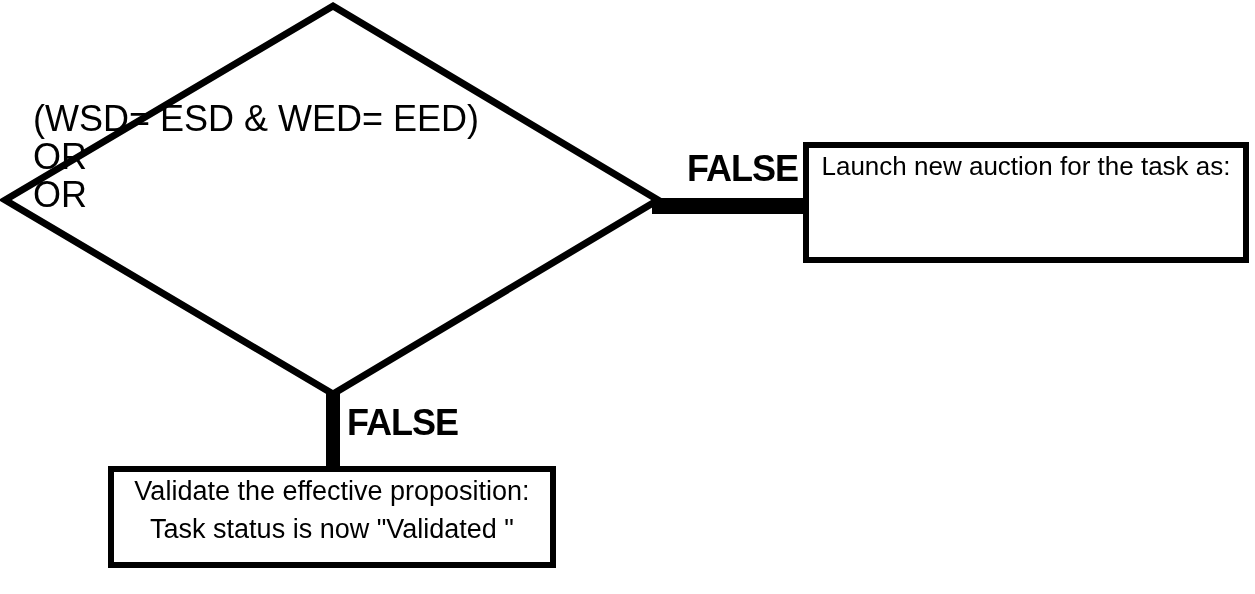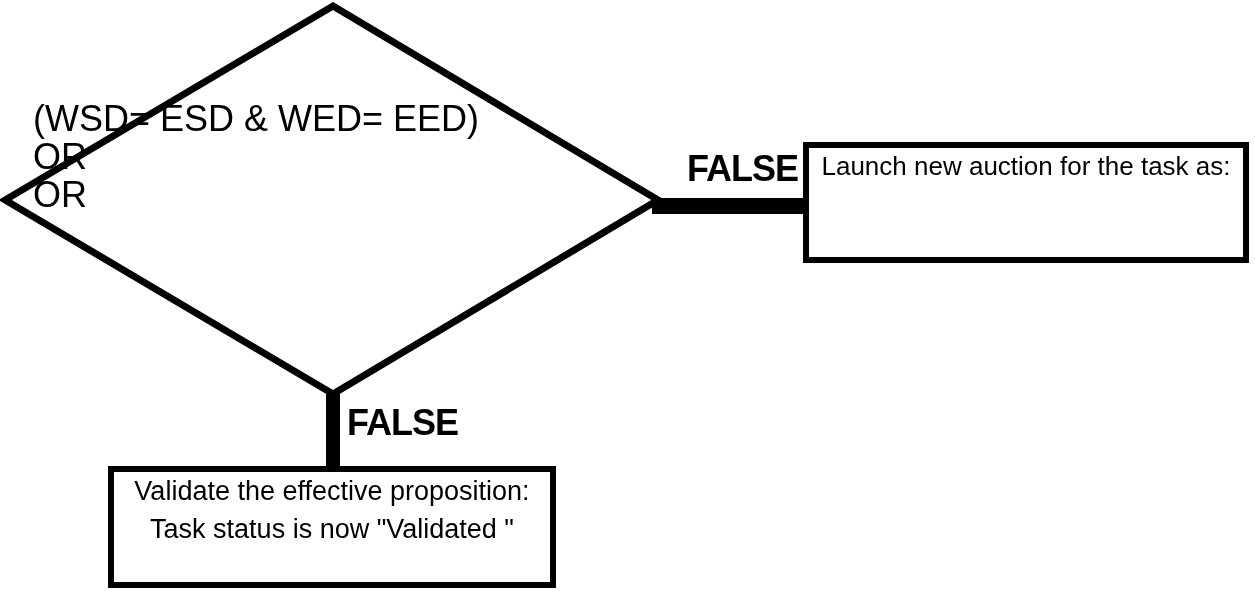--- a/index.html
+++ b/index.html
@@ -51,21 +51,21 @@
     color: #000000;
   }
   .proc-box.false-box {
     left: 803px; top: 142px;
     width: 446px; height: 121px;
     font-size: 26px;
     line-height: 36px;
   }
   .proc-box.true-box {
     left: 108px; top: 466px;
-    width: 448px; height: 122px;
+    width: 448px; height: 102px;
     font-size: 27px;
     line-height: 38px;
   }
 </style>
 </head>
 <body>
 
 <div class="canvas">
 
   <svg class="shapes-svg" viewBox="0 0 1255 594" xmlns="http://www.w3.org/2000/svg">

